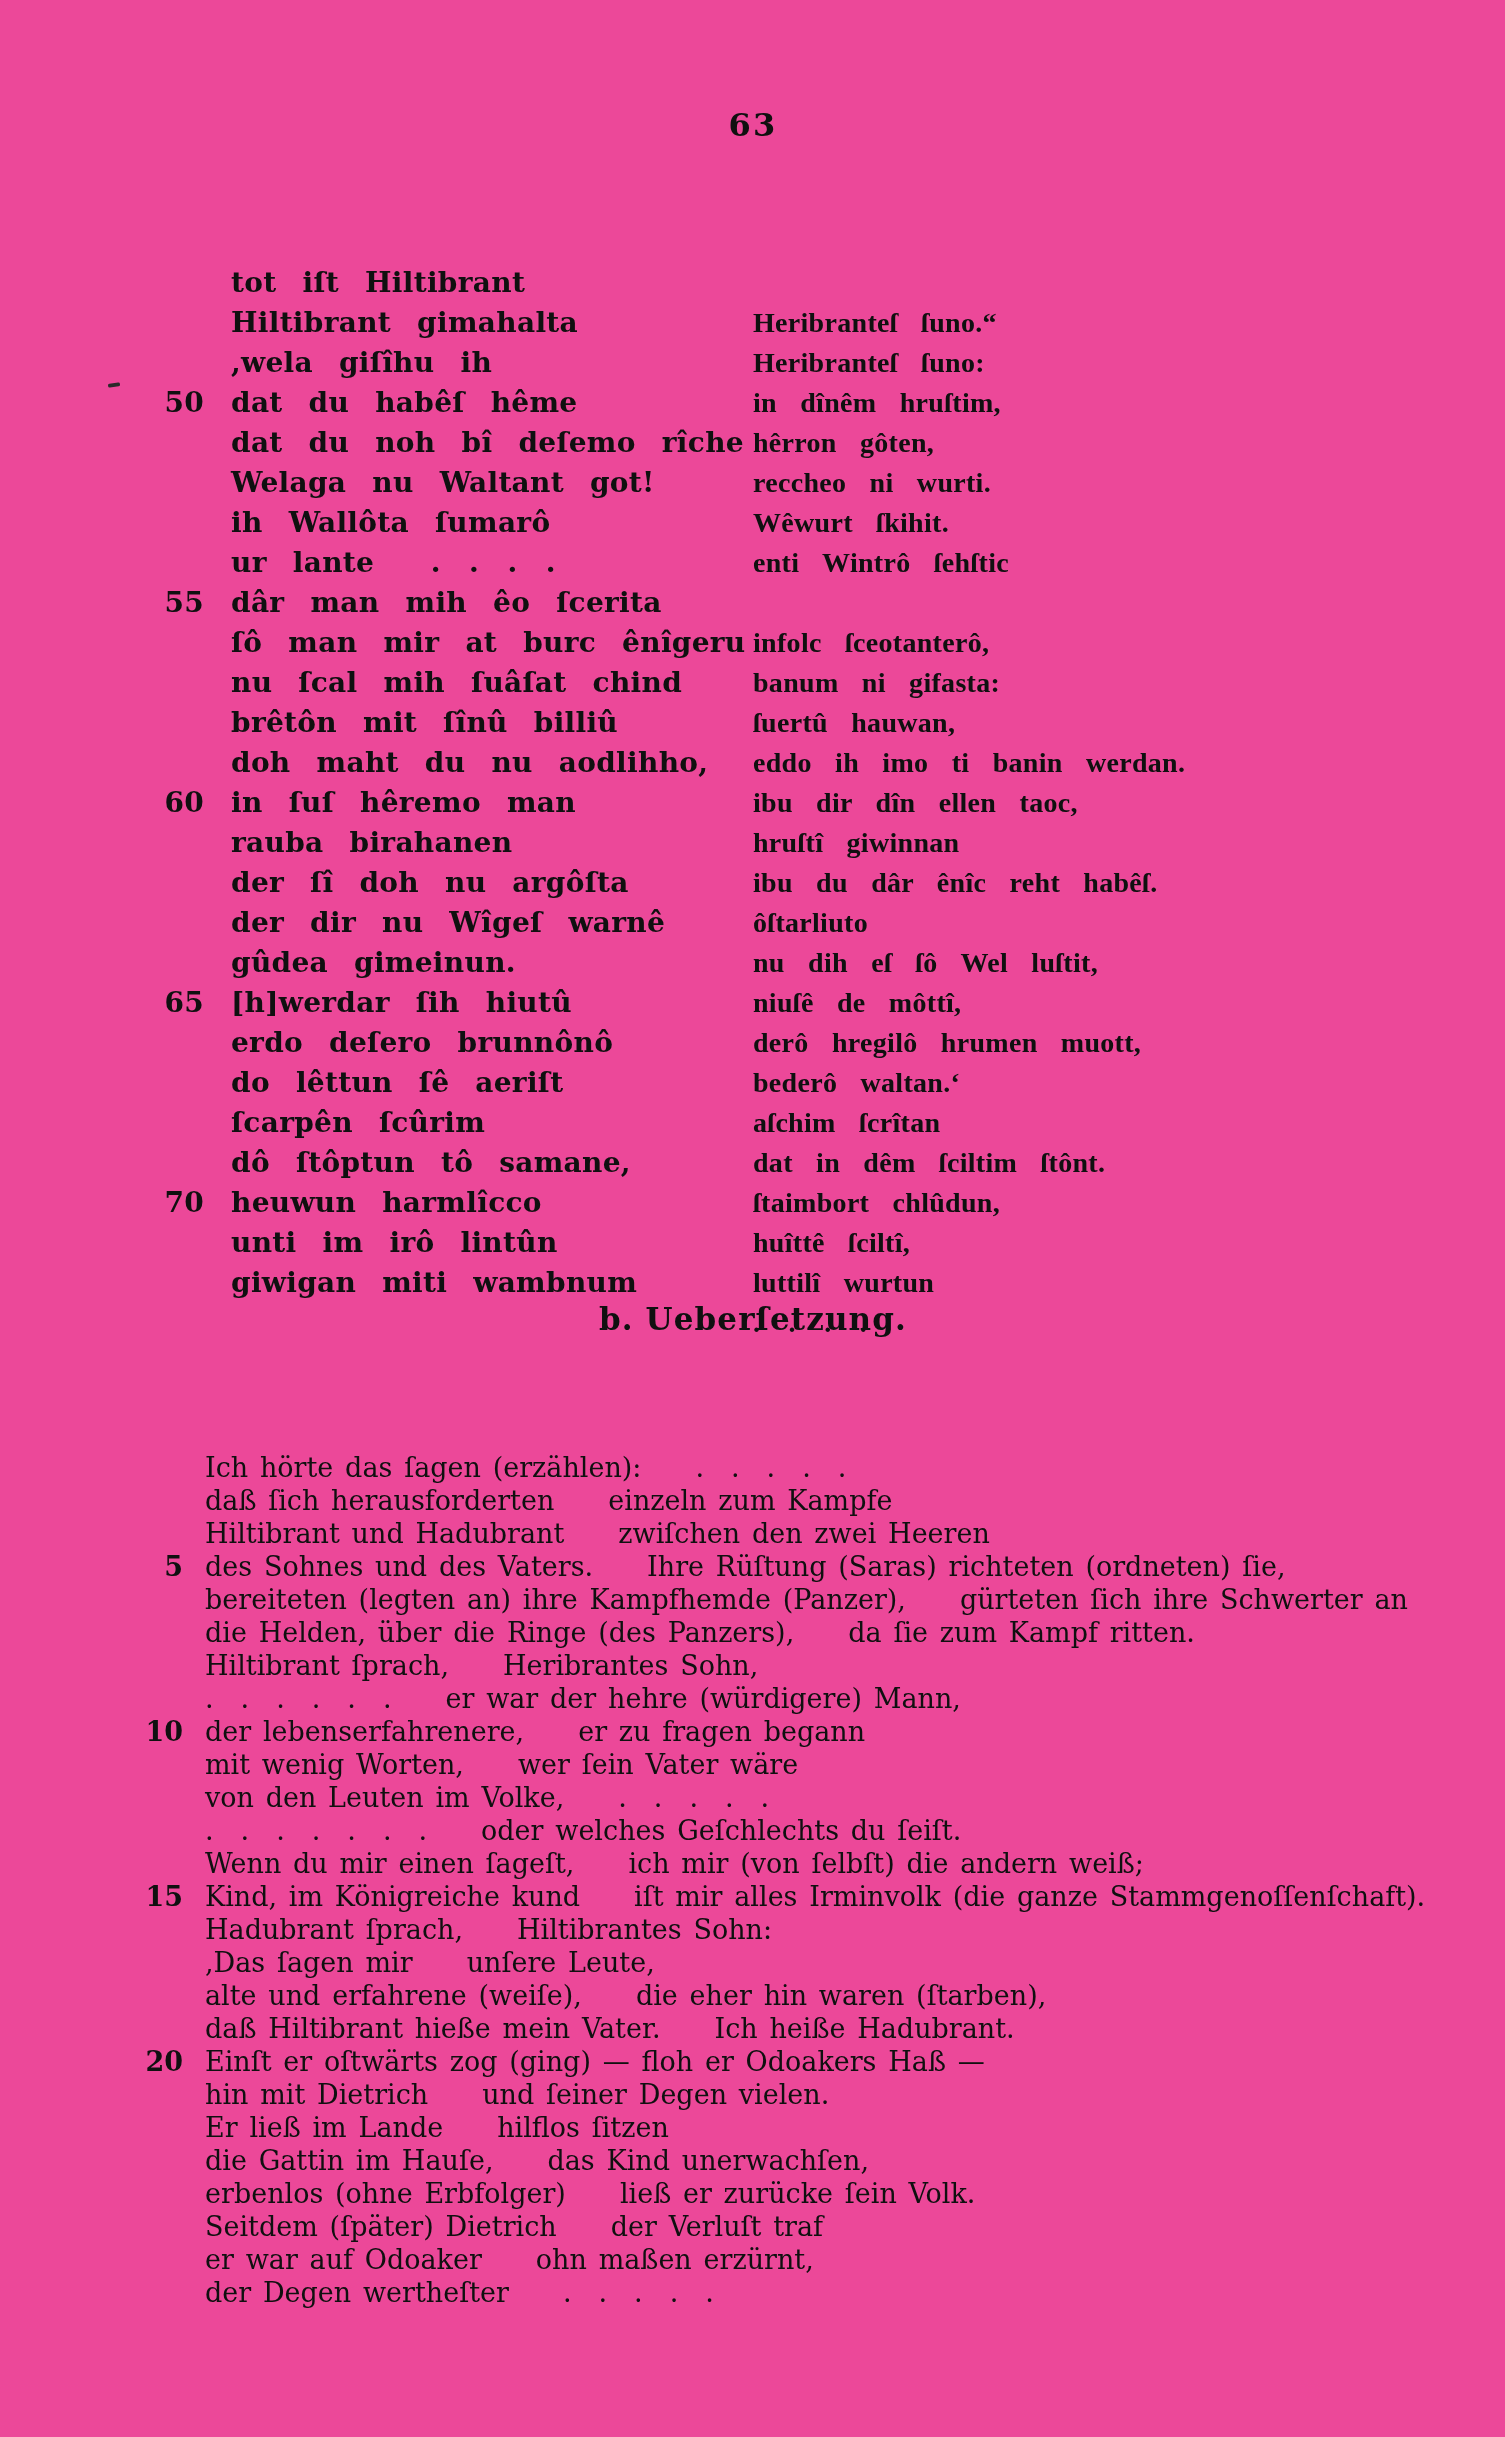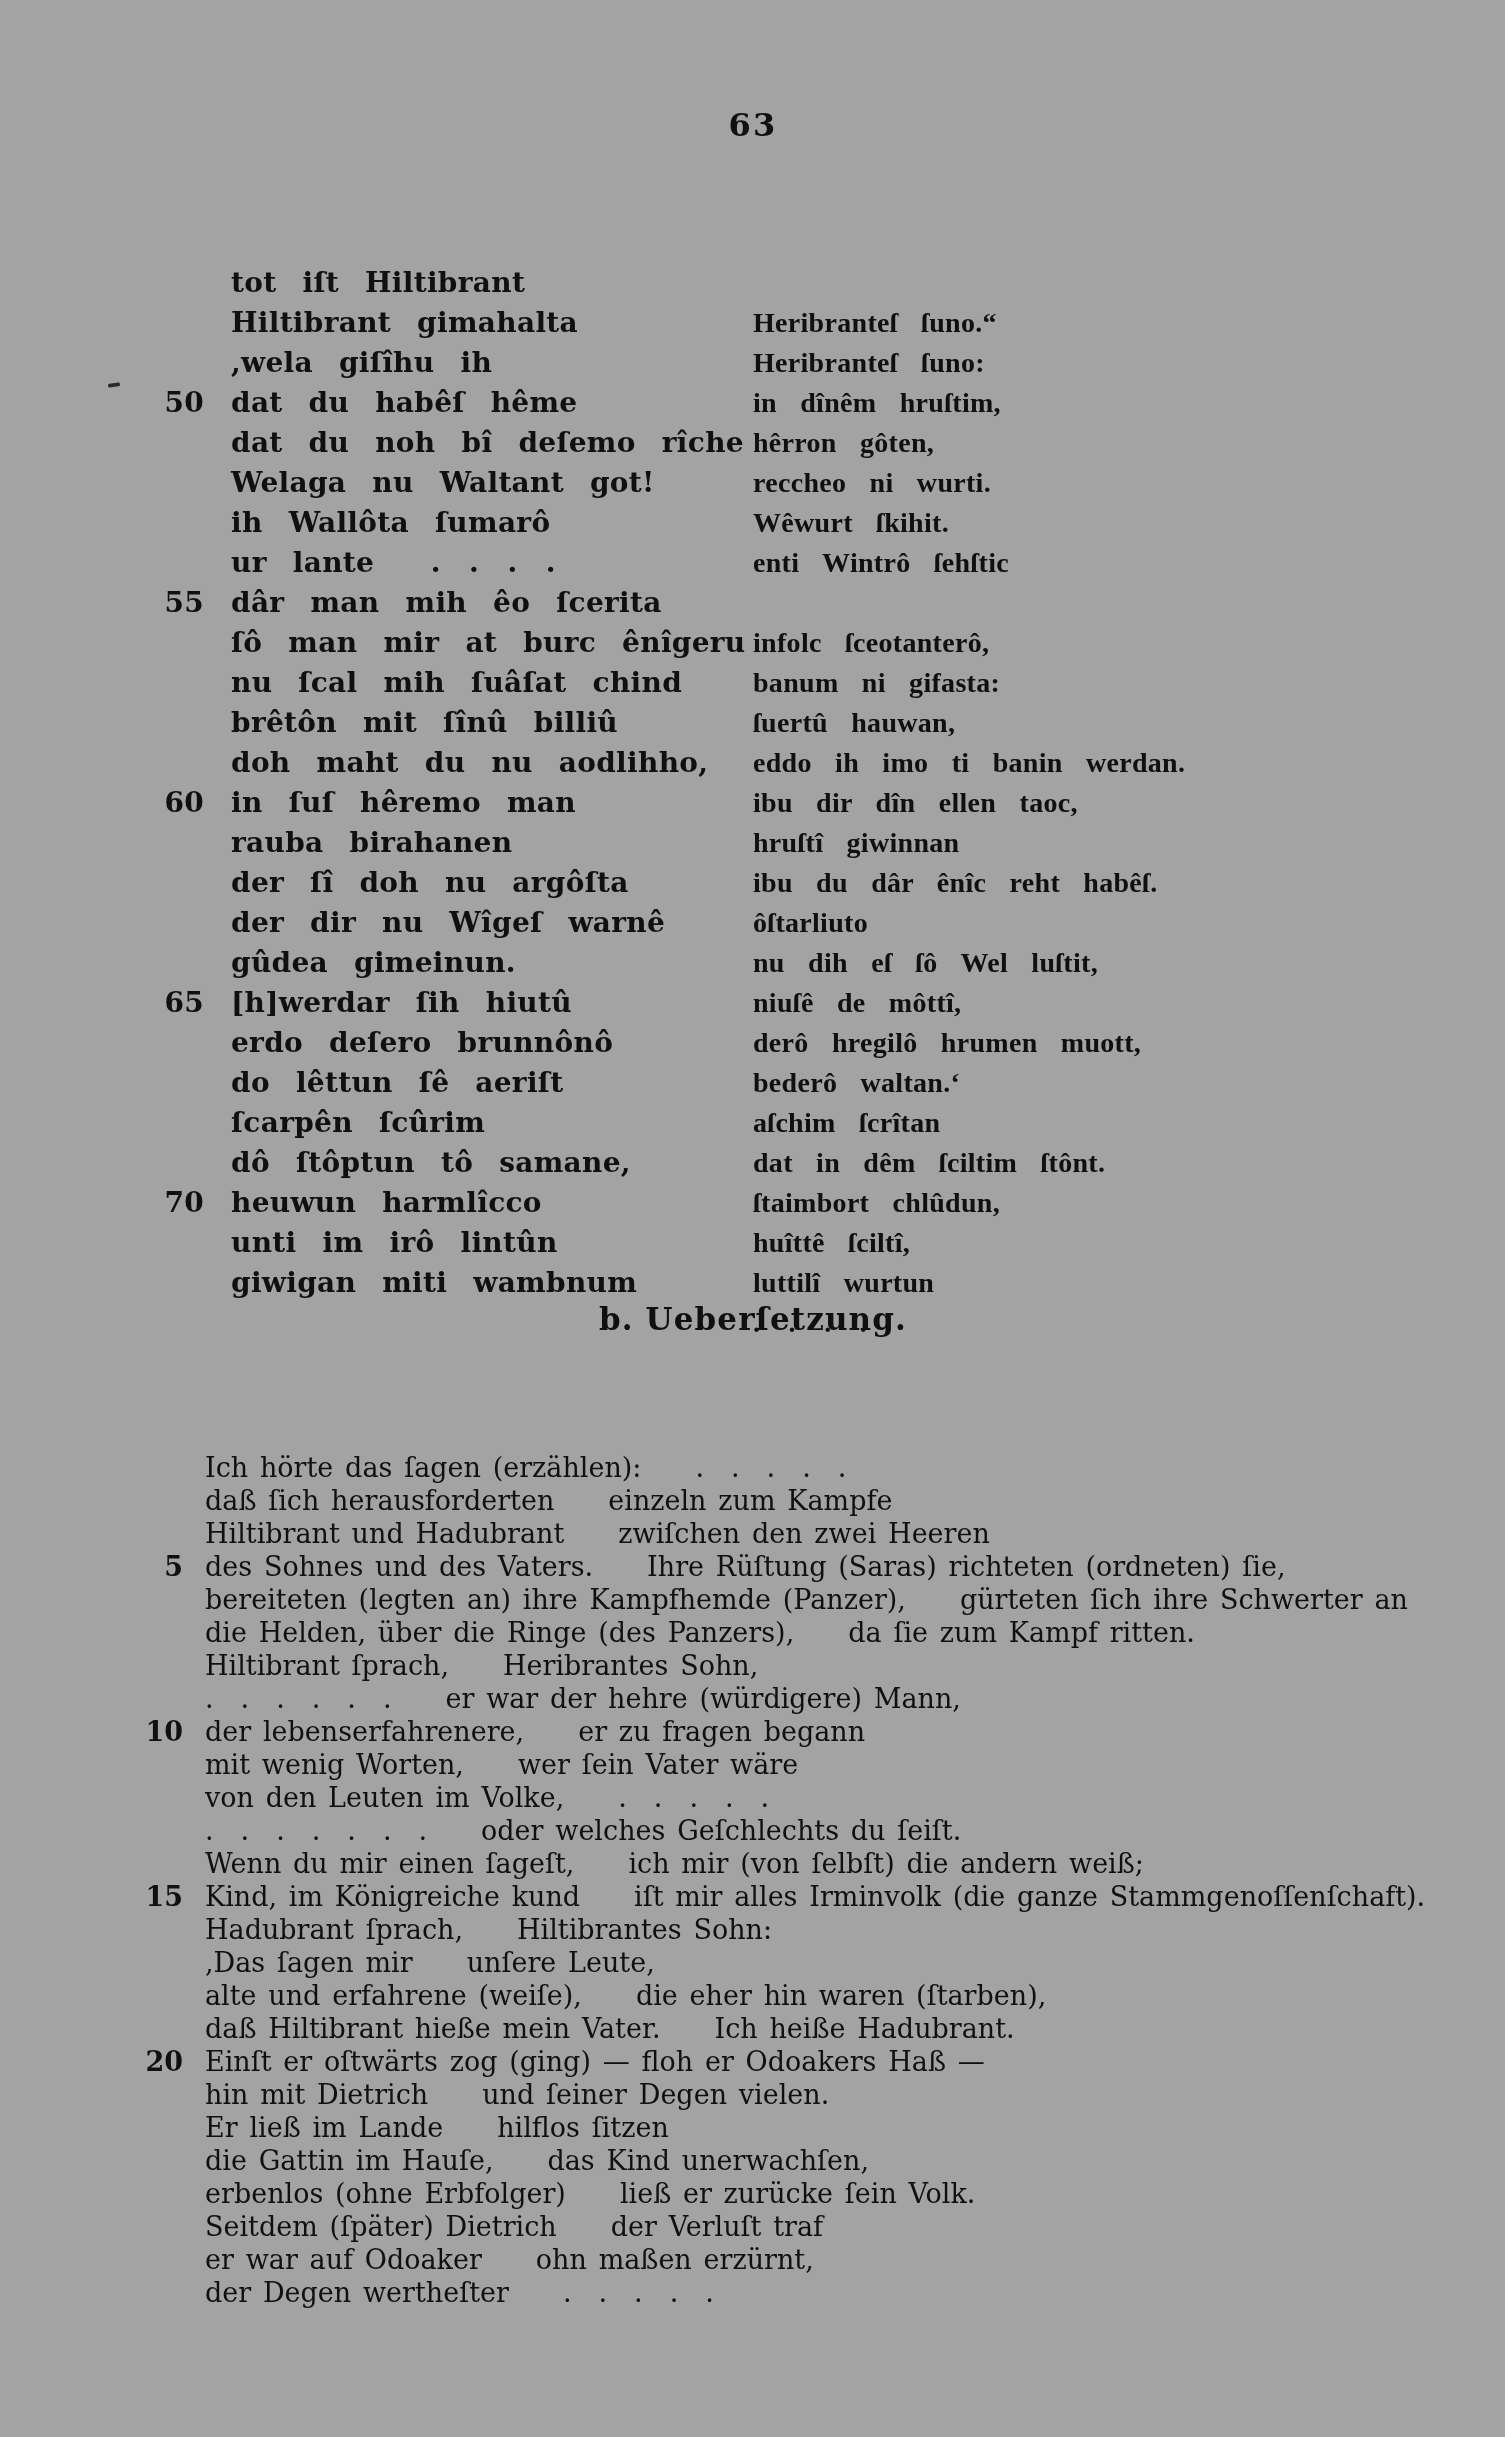--- a/index.html
+++ b/index.html
@@ -4,21 +4,21 @@
 <style>
   html, body {
     margin: 0;
     padding: 0;
     background: #ffffff;
   }
   .page {
     position: relative;
     width: 1506px;
     height: 2438px;
-    background: #a3a3a3;
+    background: #ec4899;
     color: #101010;
     font-family: "DejaVu Serif", serif;
     overflow: hidden;
   }
   .page-number {
     position: absolute;
     top: 106px;
     left: 699px;
     width: 108px;
     text-align: center;

